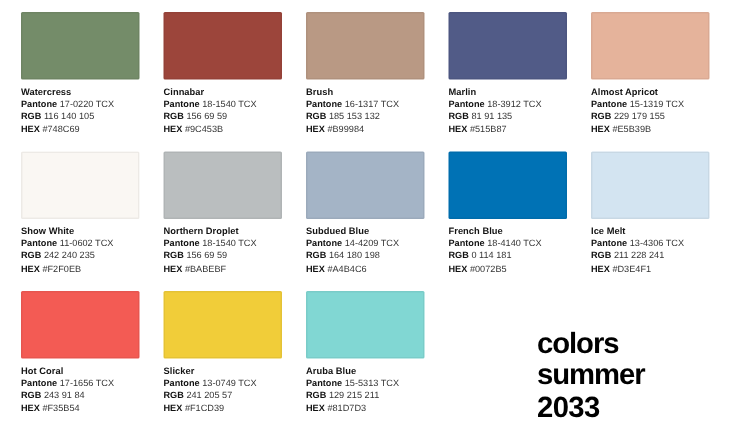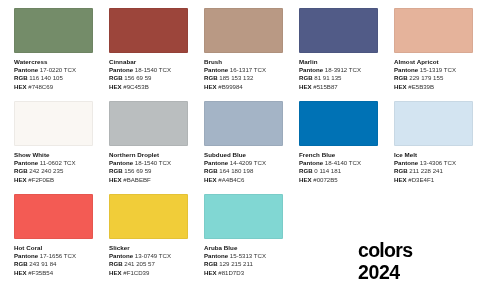--- a/index.html
+++ b/index.html
@@ -224,16 +224,17 @@
           <div class="spec-line"><span class="k">RGB</span> <span class="v">129 215 211</span></div>
           <div class="spec-line"><span class="k">HEX</span> <span class="v">#81D7D3</span></div>
         </div>
       </div>
       <div class="swatch-cell empty"></div>
       <div class="swatch-cell empty"></div>
     </div>
 
   <div class="headline">
     <span class="hl">colors</span>
-    <span class="hl hl-year">2024</span>
+    <span class="hl">summer</span>
+    <span class="hl hl-year">2033</span>
   </div>
 
 </div>
 
 </body></html>

